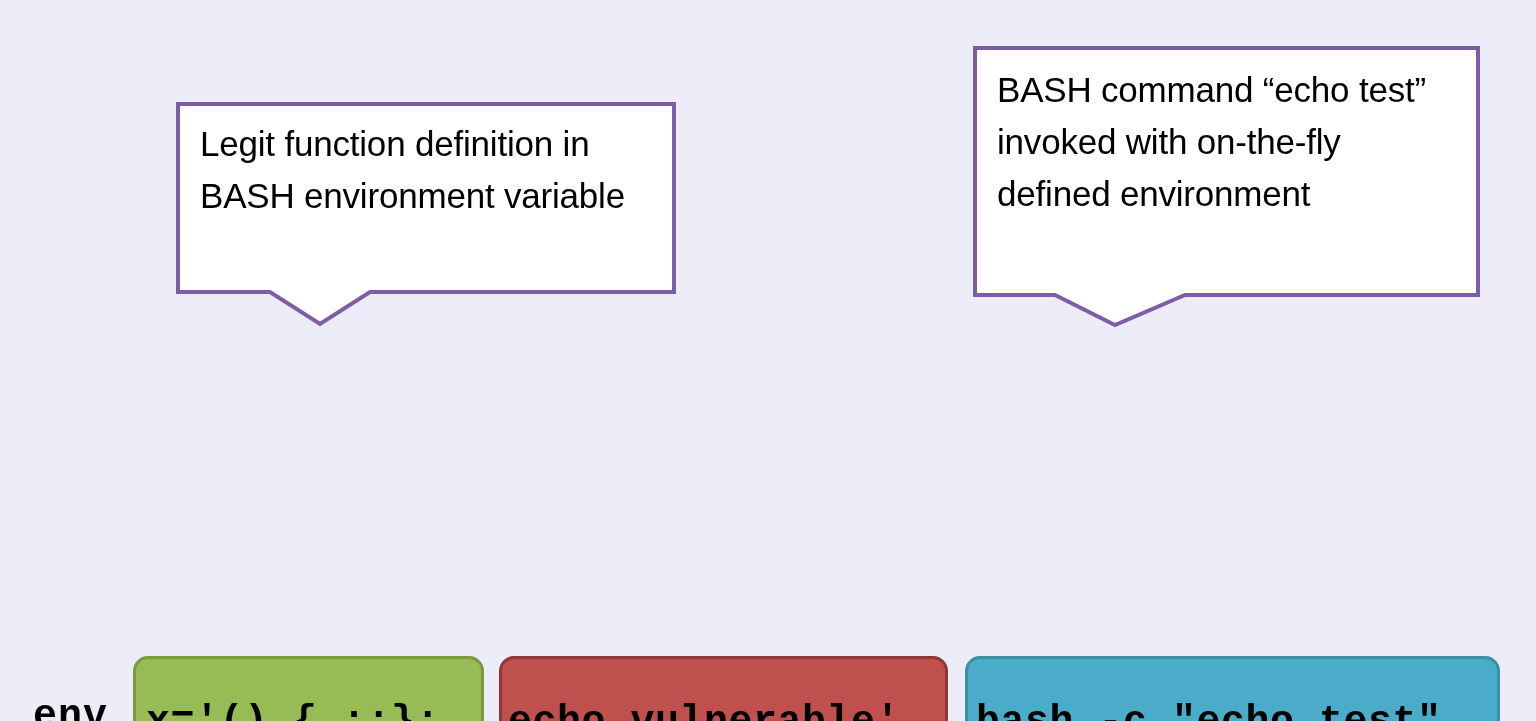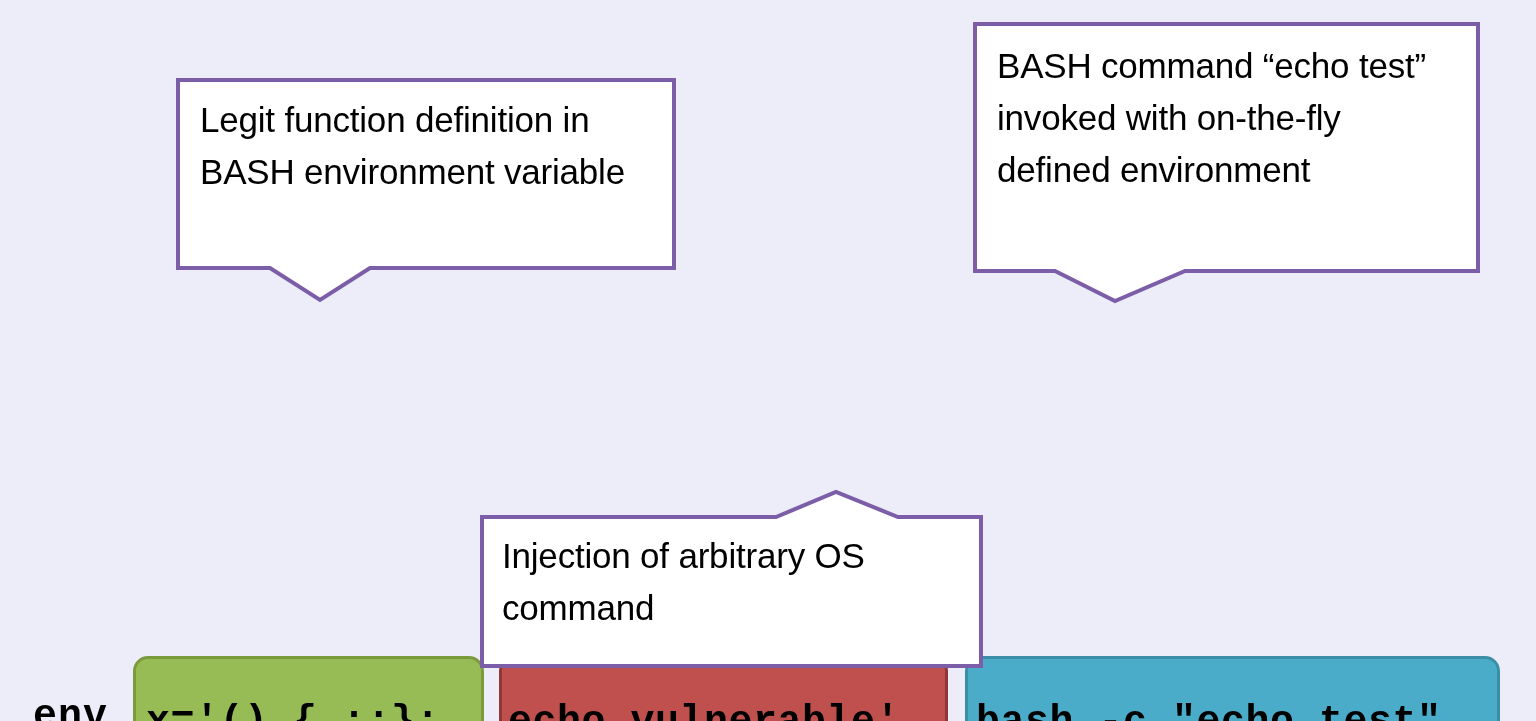--- a/index.html
+++ b/index.html
@@ -16,20 +16,21 @@
   }
   #stage {
     position: relative;
     width: 1536px;
     height: 721px;
   }
 
   
   .callout {
     position: absolute;
+    margin-top: 24px;
   }
   .callout svg {
     position: absolute;
     left: 0;
     top: 0;
     display: block;
     overflow: visible;
   }
   .callout-text {
     position: absolute;
@@ -135,20 +136,14 @@
 
     <div class="cmd-box" id="box-red">
       <span class="cmd-text">echo vulnerable'</span>
     </div>
 
     <div class="cmd-box" id="box-blue">
       <span class="cmd-text">bash -c "echo test"</span>
     </div>
   </div>
 
-  <div class="callout" id="callout-3" style="left:480px; top:490px; width:503px; height:178px;">
-    <svg width="503" height="178" viewBox="0 0 503 178">
-      <path d="M2 27 L296 27 L356 2 L418 27 L501 27 L501 176 L2 176 Z" fill="#ffffff" stroke="#7b5ea7" stroke-width="4" stroke-linejoin="miter"></path>
-    </svg>
-    <div class="callout-text" style="left:22px; top:40px; width:460px;">Injection of arbitrary OS command</div>
-  </div>
 
 </div>
 
 </body></html>

